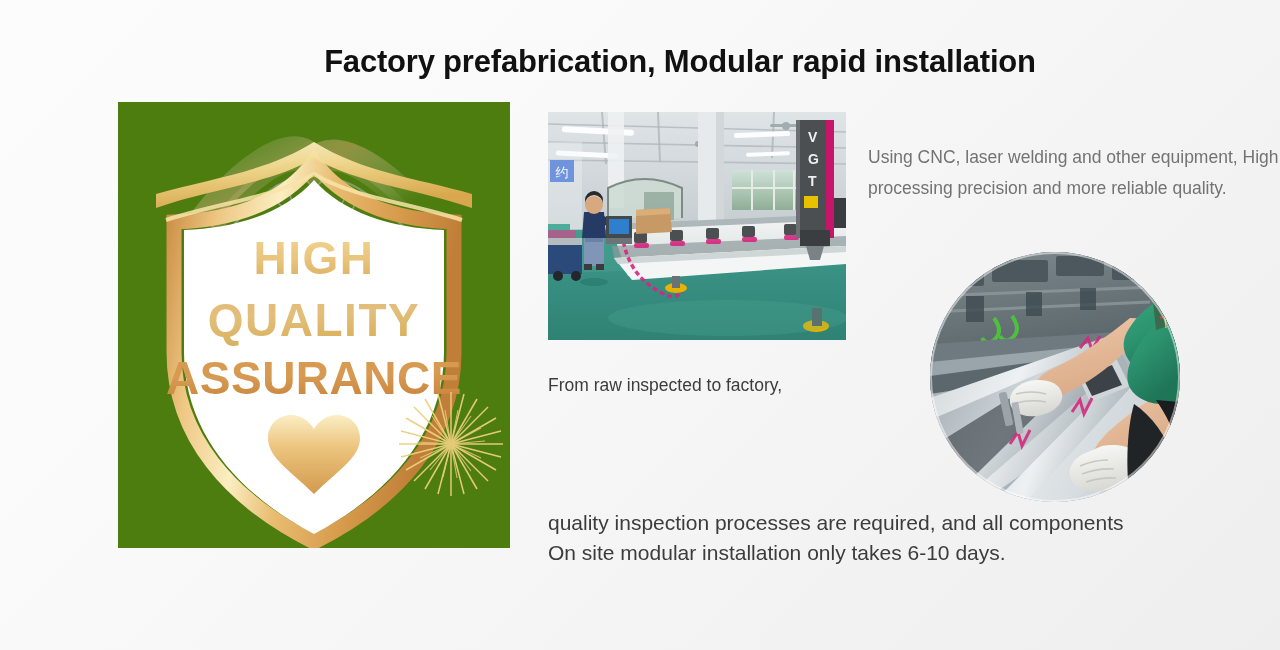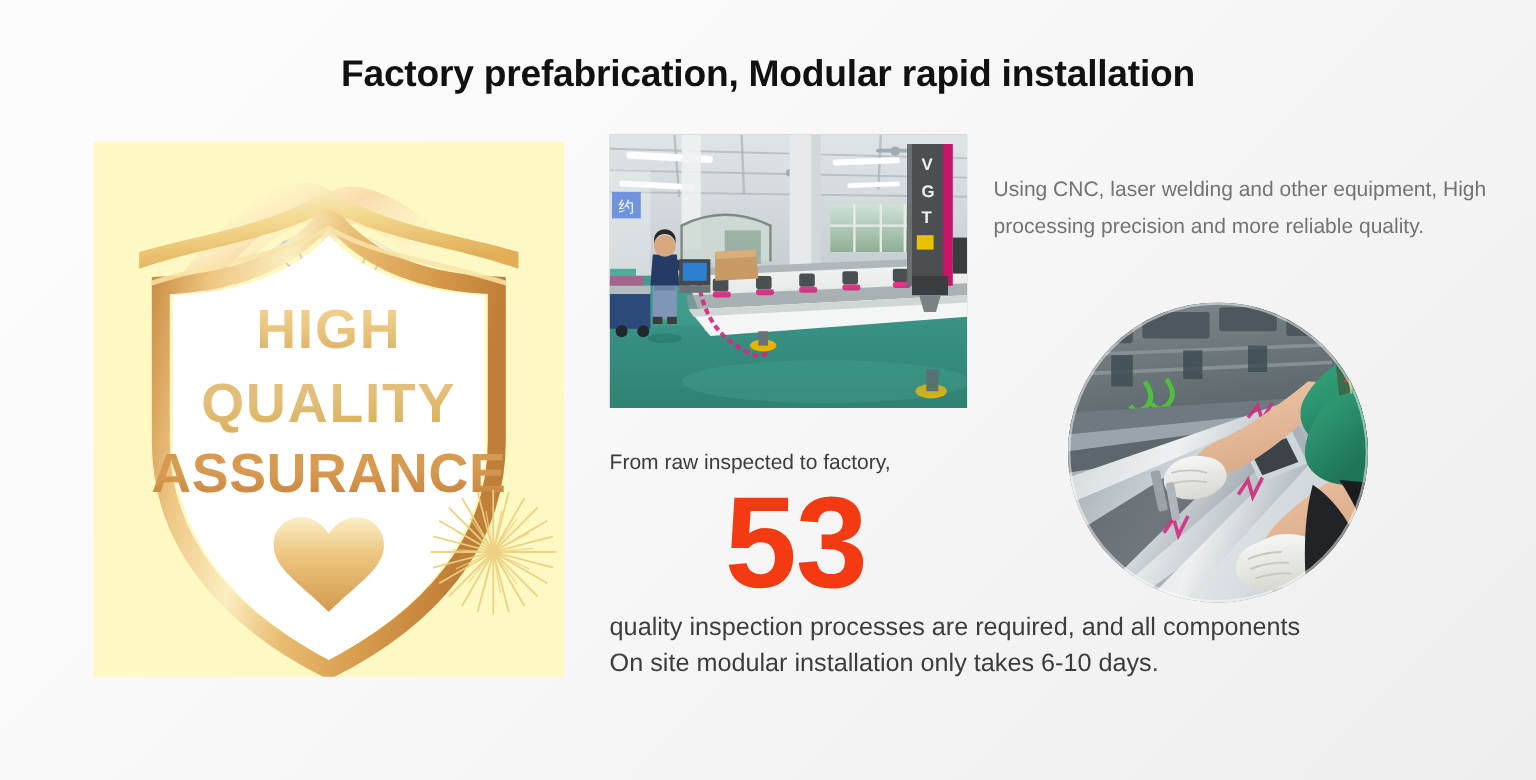--- a/index.html
+++ b/index.html
@@ -11,44 +11,45 @@
     height: 650px;
     overflow: hidden;
     font-family: "Liberation Sans", "DejaVu Sans", sans-serif;
     background: linear-gradient(135deg, #fcfcfc 0%, #fafafa 30%, #f4f4f4 65%, #eeeeee 100%);
     position: relative;
   }
 
   .stage {
     position: absolute;
     inset: 0;
+    margin-left: 40px;
   }
 
   
   .page-title {
     position: absolute;
     left: 0;
     top: 44px;
     width: 1280px;
     text-align: center;
     font-size: 31px;
     font-weight: bold;
     color: #111111;
     letter-spacing: -0.2px;
     white-space: nowrap;
   }
 
   
   .badge-panel {
     position: absolute;
     left: 78px;
-    top: 118px;
+    top: 102px;
     width: 392px;
     height: 446px;
-    background: #fef9c3;
+    background: #4d7c0f;
   }
   .badge-svg {
     display: block;
     width: 392px;
     height: 446px;
   }
 
   
   .factory-photo {
     position: absolute;
@@ -513,20 +514,19 @@
       <g stroke="#e8d46a" stroke-width="1.5" opacity="0.8">
         <line x1="232" y1="36" x2="236" y2="76"></line>
           <line x1="244" y1="32" x2="246" y2="72"></line>
       </g>
 
       <circle cx="125" cy="125" r="124" fill="none" stroke="#ffffff" stroke-width="2" opacity="0.5"></circle>
     </svg>
   </div>
 
   <div class="stat-intro">From raw inspected to factory,</div>
-  <div class="big-number">53</div>
 
   <div class="bottom-text">
     <span class="ln">quality inspection processes are required, and all components</span>
     <span class="ln">On site modular installation only takes 6-10 days.</span>
   </div>
 
 </div>
 
 </body></html>

